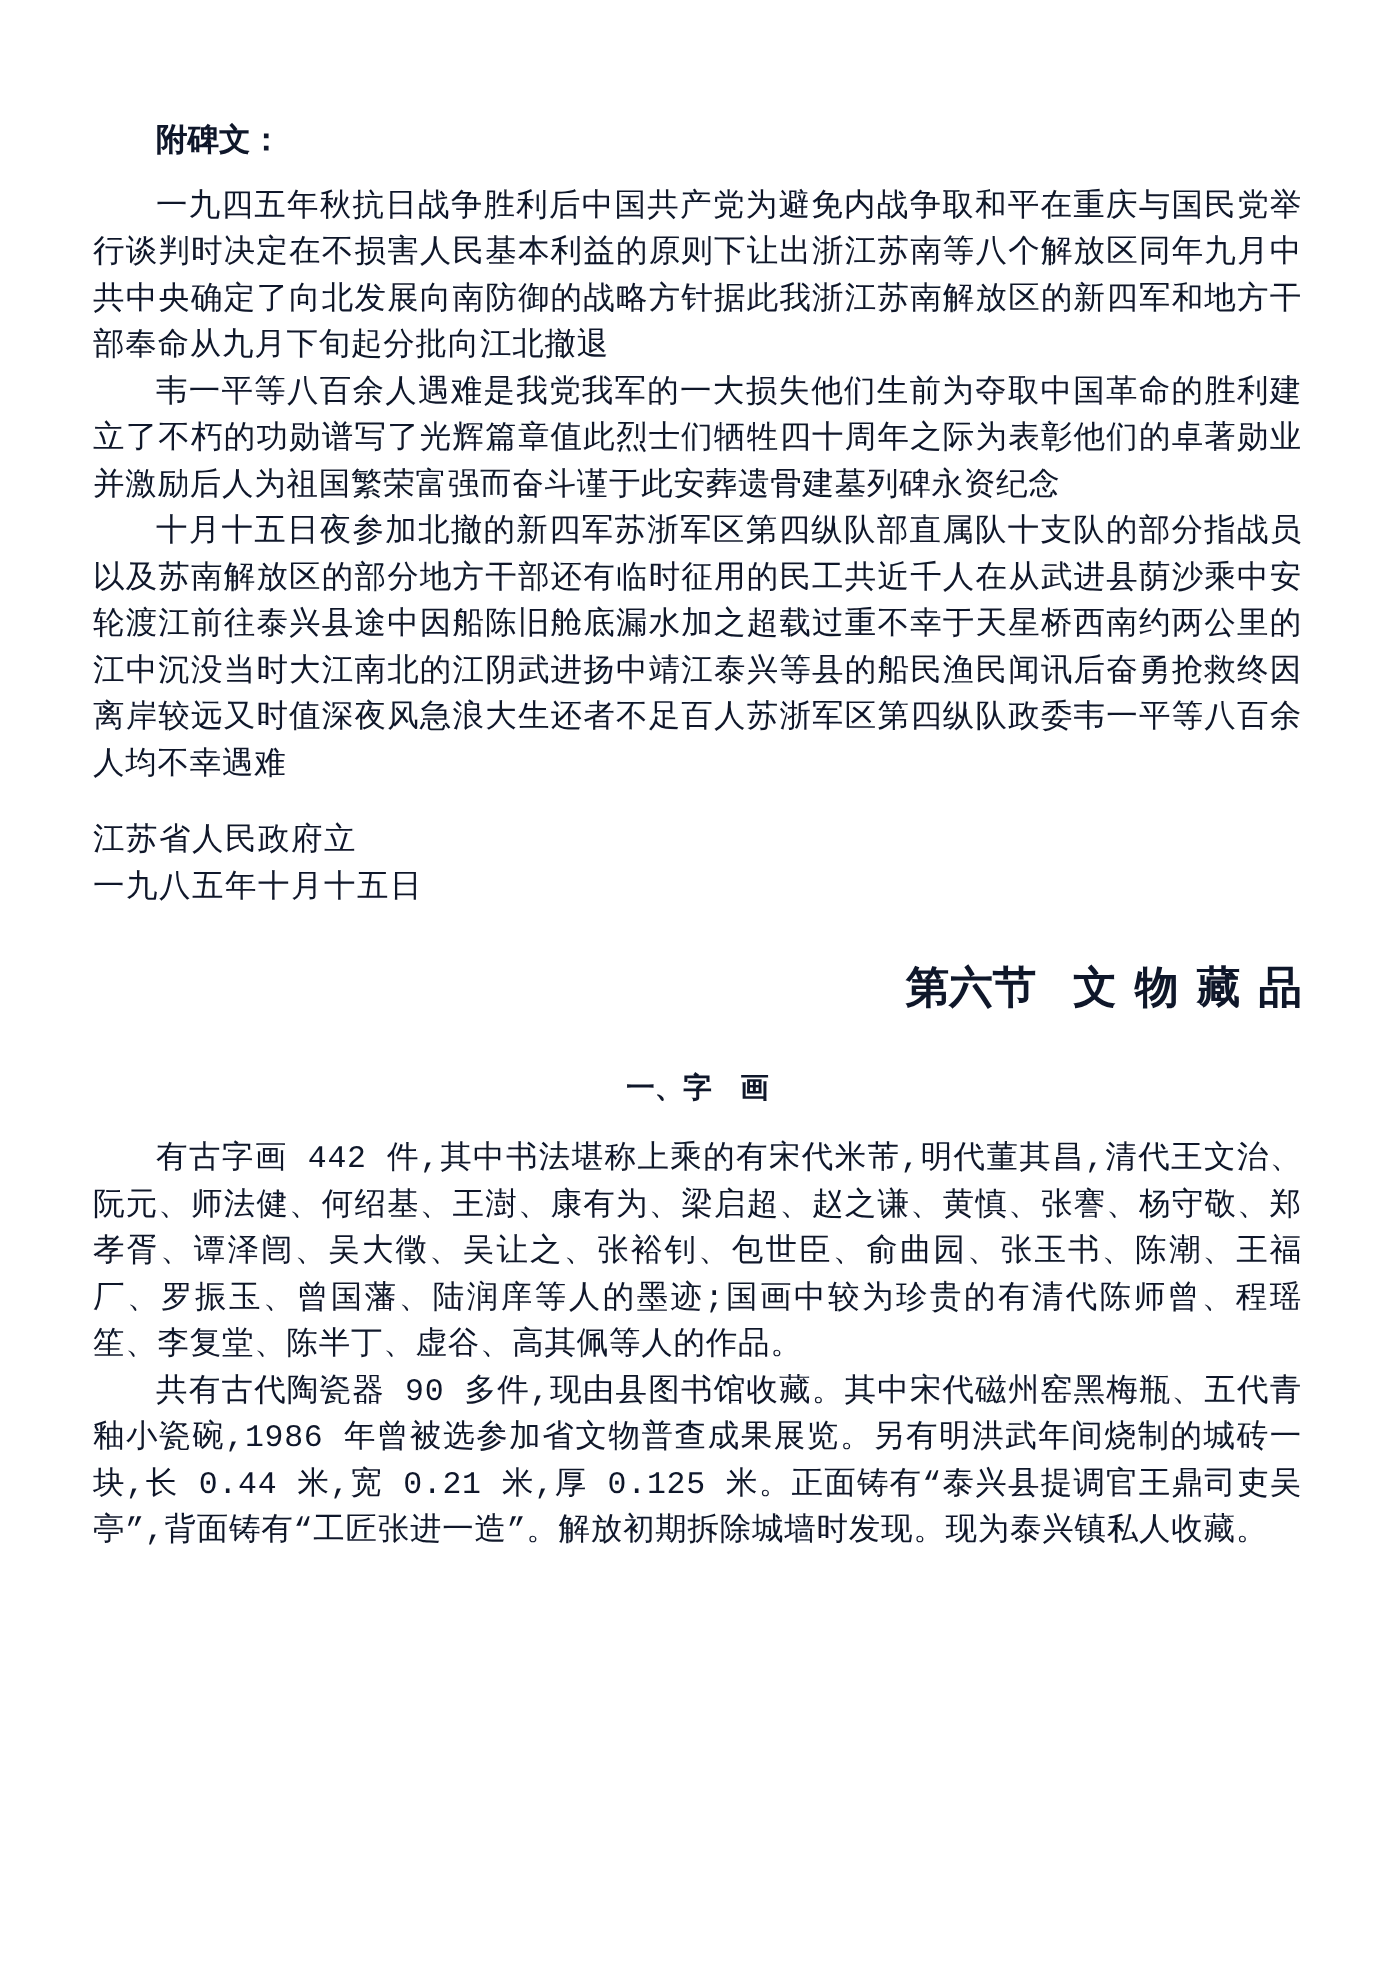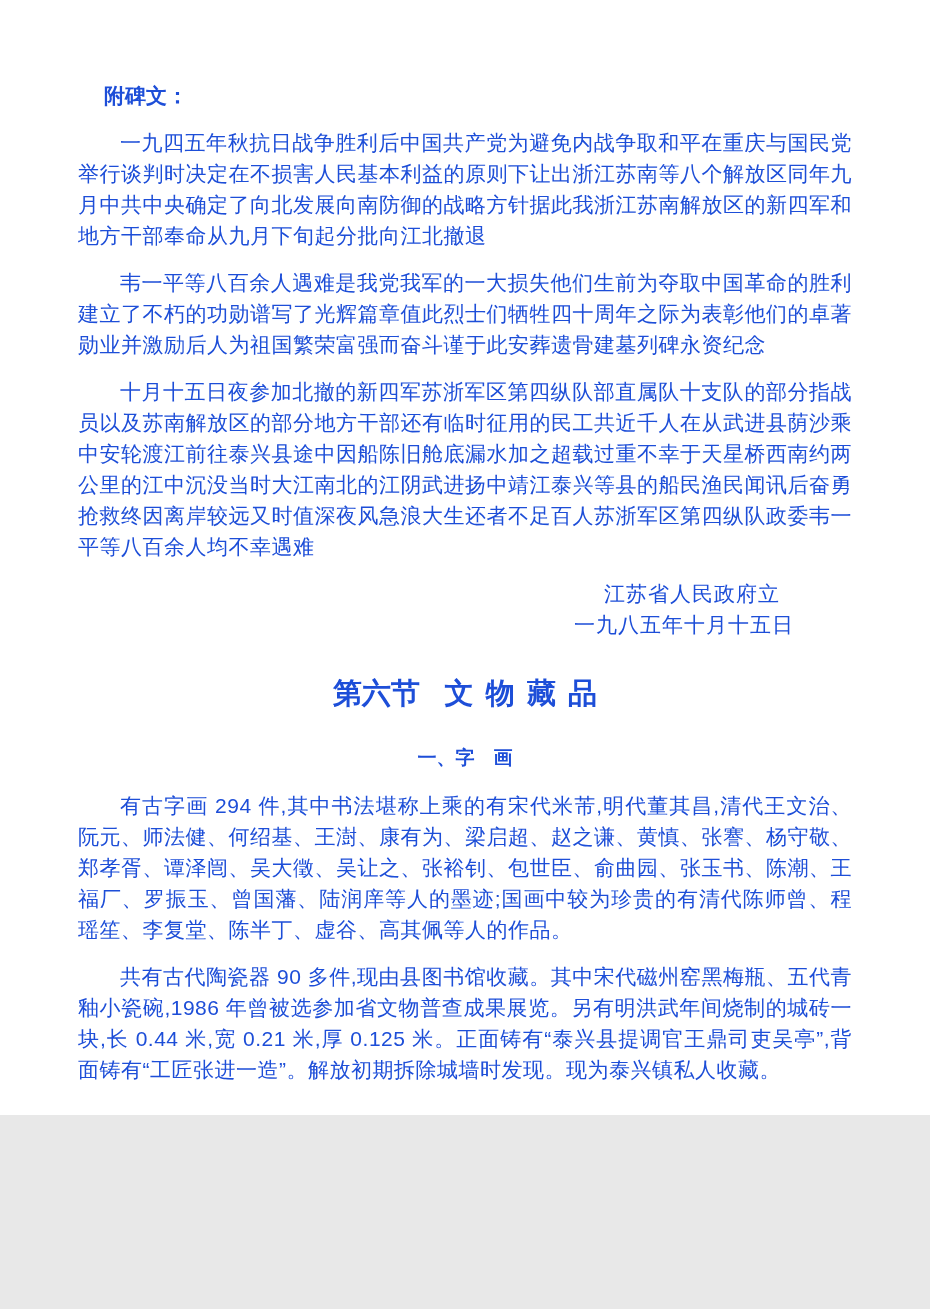--- a/index.html
+++ b/index.html
@@ -3,63 +3,62 @@
 <meta charset="utf-8">
 <style>
   html, body {
     margin: 0;
     padding: 0;
     background: #e8e8e8;
   }
   .page {
     position: relative;
     width: 930px;
-    height: 1115px;
+    height: 1309px;
     margin: 0 auto;
     background: #ffffff;
-    color: #1d4ed8;
-    font-family: Liberation Sans, sans-serif;
+    color: #0f172a;
+    font-family: Liberation Mono, monospace;
     overflow: hidden;
   }
   .content {
     position: absolute;
     left: 62px;
     top: 80px;
     width: 806px;
   }
   .para {
-    margin: 16px;
+    margin: 0;
     font-size: 21px;
     line-height: 31px;
     letter-spacing: 0.5px;
     text-align: justify;
     text-indent: 2em;
   }
   .label {
     margin: 0 0 12px 0;
     font-size: 21px;
     line-height: 31px;
     font-weight: bold;
     text-indent: 2em;
   }
   .sig-block {
-    margin-top: 2px;
-    text-align: right;
+    margin-top: 20px;
   }
   .sig-line {
     margin: 0;
     font-size: 21px;
     line-height: 31px;
     letter-spacing: 1px;
   }
   .sig-line.gov { padding-right: 88px; }
   .sig-line.date { padding-right: 74px; }
   .section-title {
     margin: 36px 0 34px 0;
-    text-align: center;
+    text-align: right;
     font-size: 29px;
     font-weight: bold;
     line-height: 34px;
   }
   .section-title .title-name {
     margin-left: 0.85em;
     letter-spacing: 0.42em;
     margin-right: -0.42em;
   }
   .sub-heading {
@@ -90,19 +89,19 @@
     </div>
 
     <h1 class="section-title">
       <span>第六节</span><span class="title-name">文物藏品</span>
     </h1>
 
 
 
     <h2 class="sub-heading">一、字　画</h2>
 
-    <p class="para">有古字画 294 件,其中书法堪称上乘的有宋代米芾,明代董其昌,清代王文治、阮元、师法健、何绍基、王澍、康有为、梁启超、赵之谦、黄慎、张謇、杨守敬、郑孝胥、谭泽闿、吴大徵、吴让之、张裕钊、包世臣、俞曲园、张玉书、陈潮、王福厂、罗振玉、曾国藩、陆润庠等人的墨迹;国画中较为珍贵的有清代陈师曾、程瑶笙、李复堂、陈半丁、虚谷、高其佩等人的作品。</p>
+    <p class="para">有古字画 442 件,其中书法堪称上乘的有宋代米芾,明代董其昌,清代王文治、阮元、师法健、何绍基、王澍、康有为、梁启超、赵之谦、黄慎、张謇、杨守敬、郑孝胥、谭泽闿、吴大徵、吴让之、张裕钊、包世臣、俞曲园、张玉书、陈潮、王福厂、罗振玉、曾国藩、陆润庠等人的墨迹;国画中较为珍贵的有清代陈师曾、程瑶笙、李复堂、陈半丁、虚谷、高其佩等人的作品。</p>
 
 
     <p class="para">共有古代陶瓷器 90 多件,现由县图书馆收藏。其中宋代磁州窑黑梅瓶、五代青釉小瓷碗,1986 年曾被选参加省文物普查成果展览。另有明洪武年间烧制的城砖一块,长 0.44 米,宽 0.21 米,厚 0.125 米。正面铸有“泰兴县提调官王鼎司吏吴亭”,背面铸有“工匠张进一造”。解放初期拆除城墙时发现。现为泰兴镇私人收藏。</p>
 
   </div>
 </div>
 
 </body></html>

